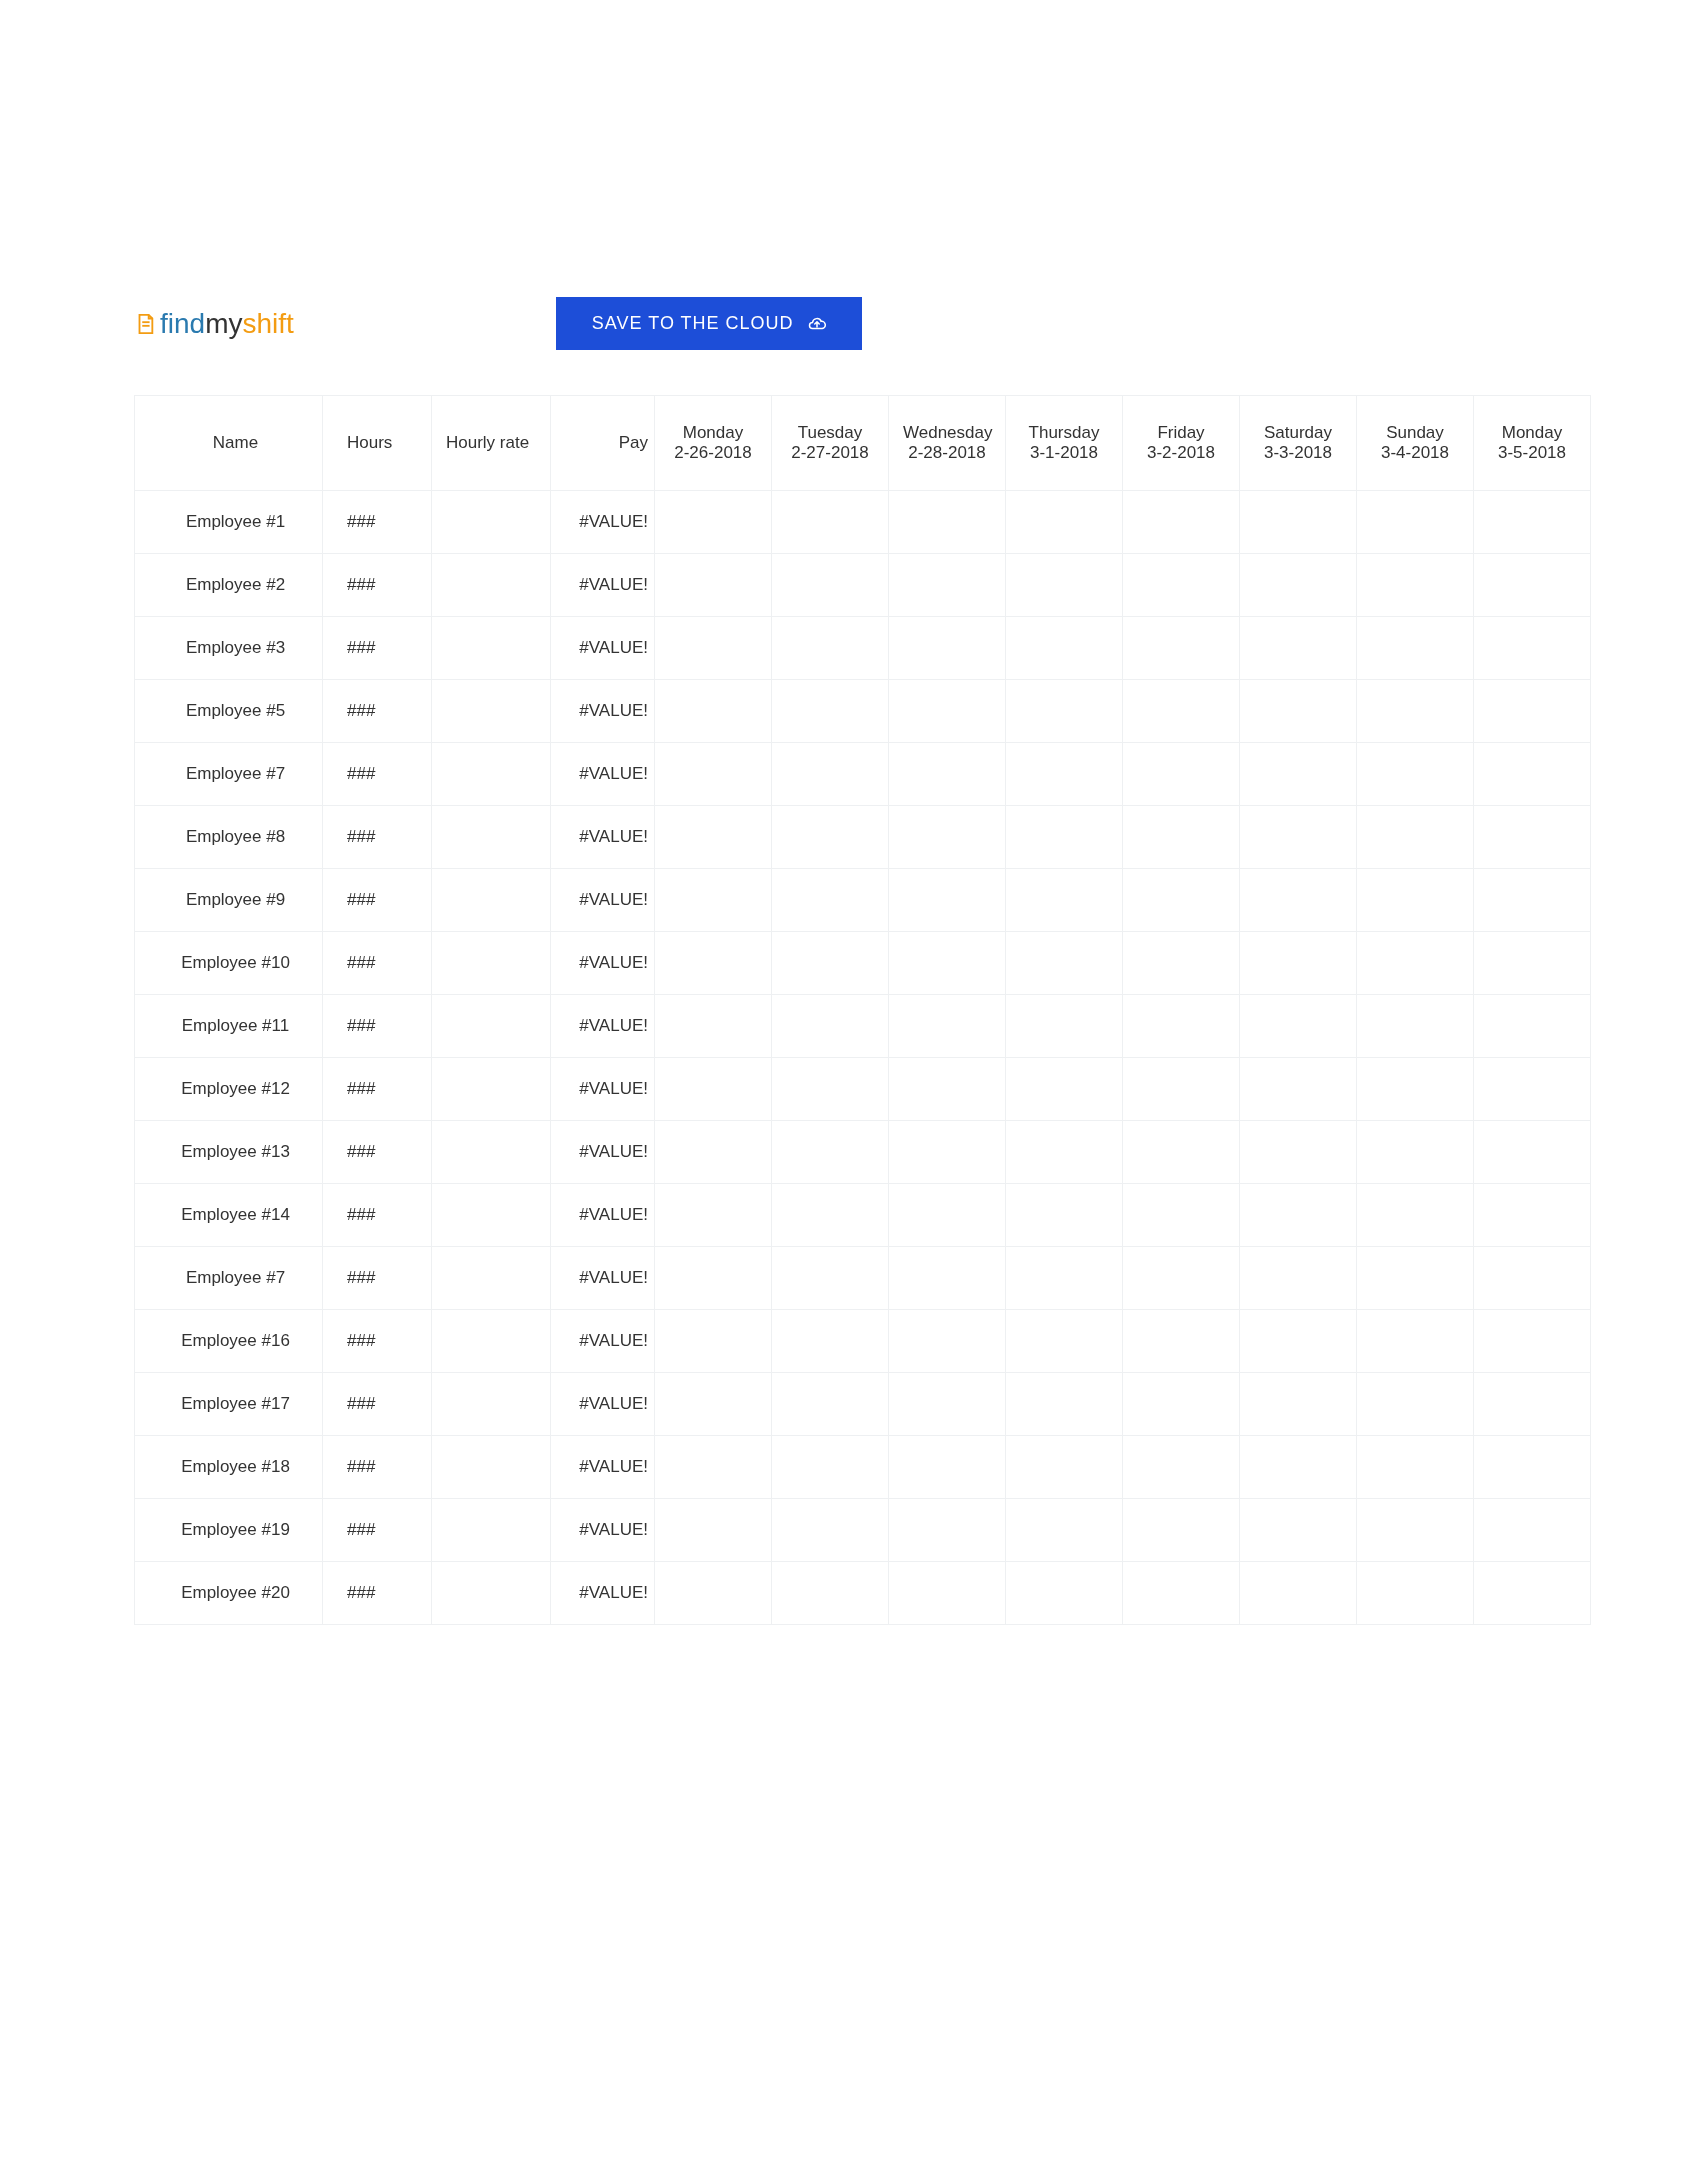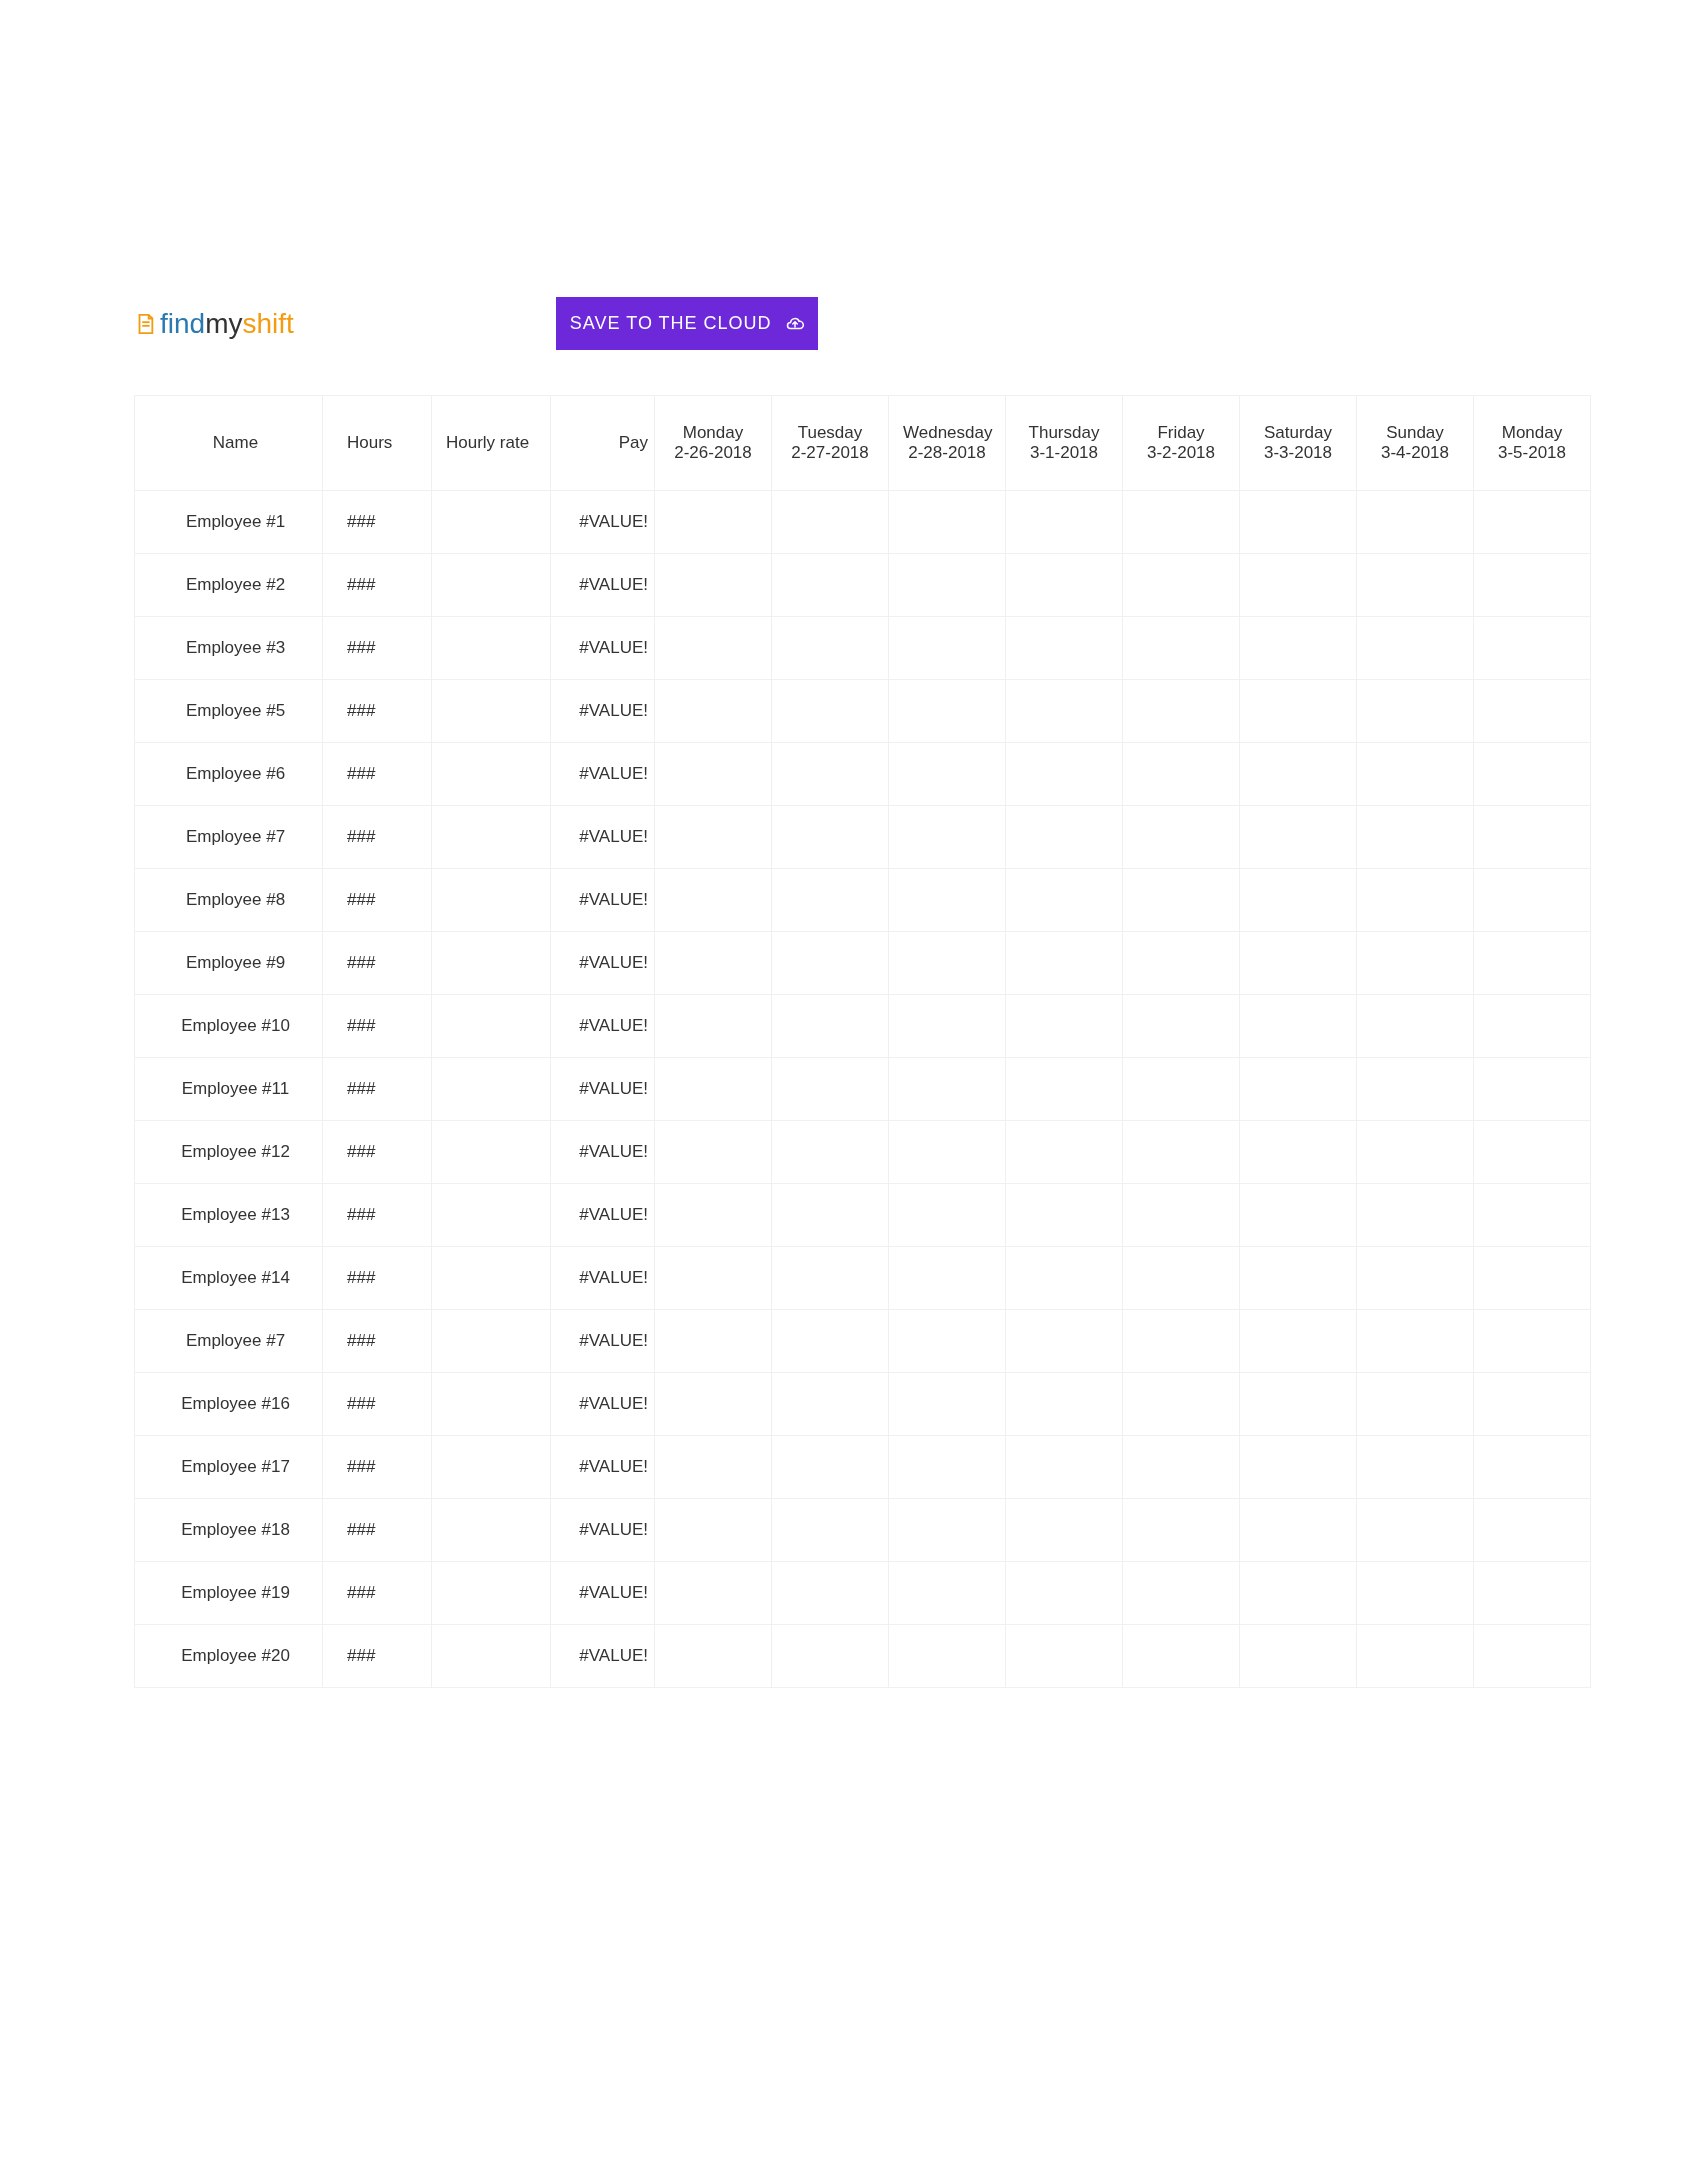--- a/index.html
+++ b/index.html
@@ -33,24 +33,24 @@
   .logo-icon {
     width: 22px;
     height: 22px;
     margin-right: 4px;
   }
   .logo .find { color: #2a7aaf; }
   .logo .my   { color: #333333; }
   .logo .shift{ color: #f39c12; }
   .save-btn {
     margin-left: 262px;
-    background: #6d28d9;
+    background: #1d4ed8;
     color: #ffffff;
     border: none;
-    padding: 16px 14px;
+    padding: 16px 36px;
     font-size: 18px;
     letter-spacing: 1px;
     display: flex;
     align-items: center;
     gap: 14px;
     cursor: pointer;
   }
   .save-btn .upload-icon {
     width: 18px;
     height: 18px;
@@ -226,34 +226,20 @@
           <td></td>
           <td></td>
           <td></td>
           <td></td>
           <td></td>
           <td></td>
           <td></td>
           <td></td>
         </tr>
         <tr>
-          <td class="name-c">Employee #6</td>
-          <td class="hours-c">###</td>
-          <td class="rate-c"></td>
-          <td class="pay-c">#VALUE!</td>
-          <td></td>
-          <td></td>
-          <td></td>
-          <td></td>
-          <td></td>
-          <td></td>
-          <td></td>
-          <td></td>
-        </tr>
-        <tr>
           <td class="name-c">Employee #7</td>
           <td class="hours-c">###</td>
           <td class="rate-c"></td>
           <td class="pay-c">#VALUE!</td>
           <td></td>
           <td></td>
           <td></td>
           <td></td>
           <td></td>
           <td></td>

